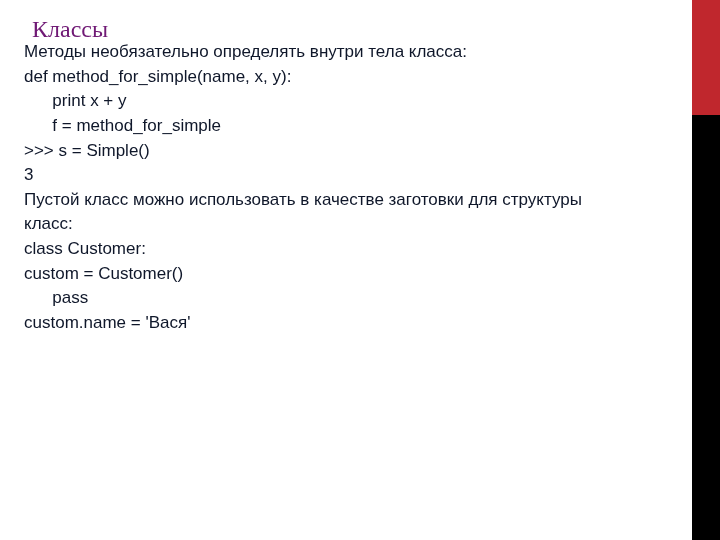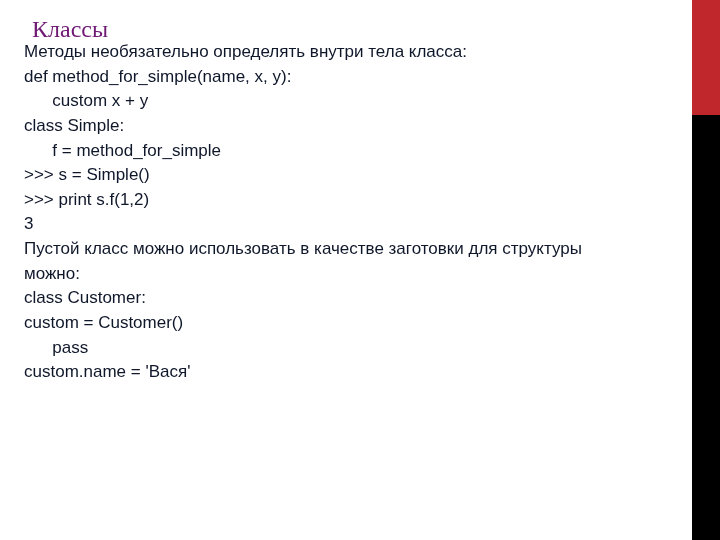--- a/index.html
+++ b/index.html
@@ -51,28 +51,26 @@
 
 <div class="accent-top"></div>
 <div class="accent-bottom"></div>
 
 <h1 class="slide-title">Классы</h1>
 
 <div class="content">
   <p>Методы необязательно определять внутри тела класса:</p>
   <p></p>
   <p>def method_for_simple(name, x, y):</p>
-  <p>      custom x + y</p>
-  <p>class Simple:</p>
+  <p>      print x + y</p>
   <p>      f = method_for_simple</p>
   <p></p>
   <p>&gt;&gt;&gt; s = Simple()</p>
-  <p>&gt;&gt;&gt; print s.f(1,2)</p>
   <p>3</p>
   <p></p>
   <p>Пустой класс можно использовать в качестве заготовки для структуры</p>
-  <p>можно:</p>
+  <p>класс:</p>
   <p></p>
   <p>class Customer:</p>
   <p>custom = Customer()</p>
   <p>      pass</p>
   <p>custom.name = 'Вася'</p>
 </div>
 
 </body></html>

